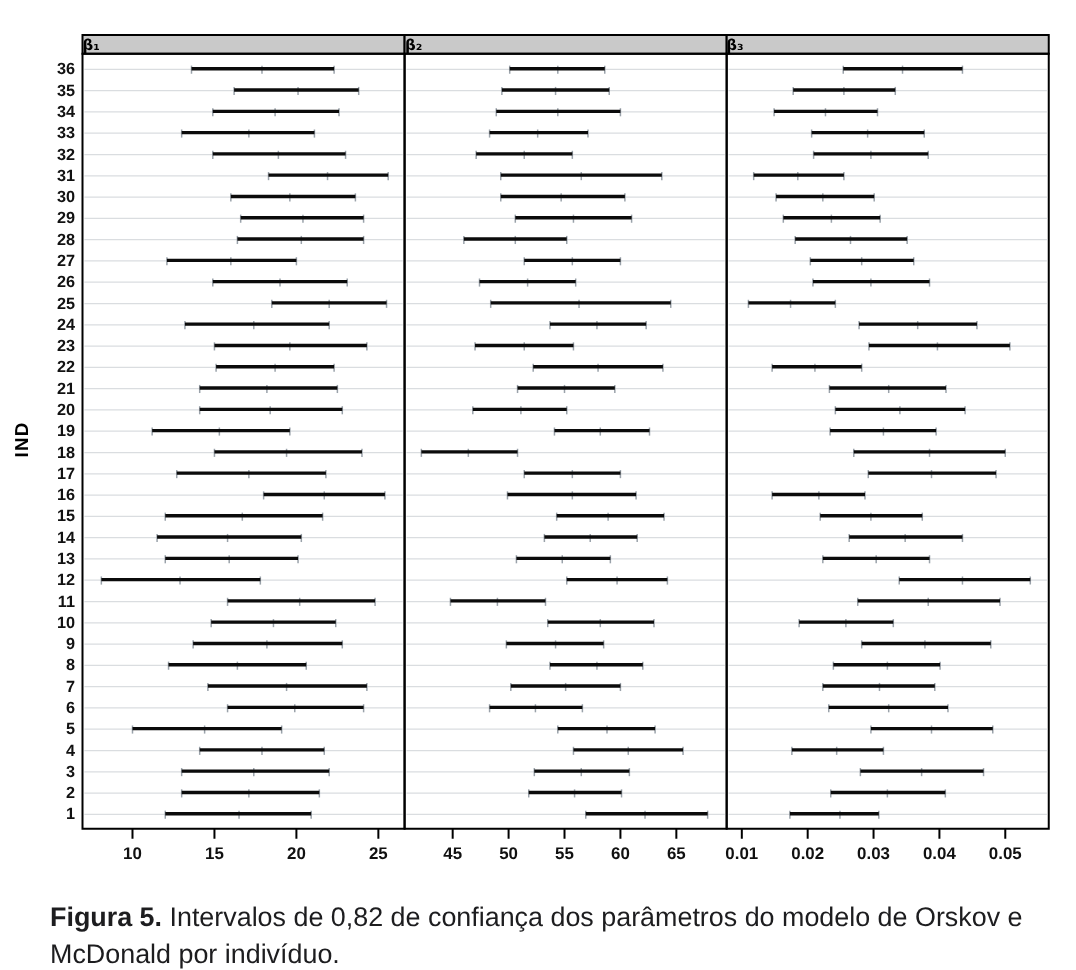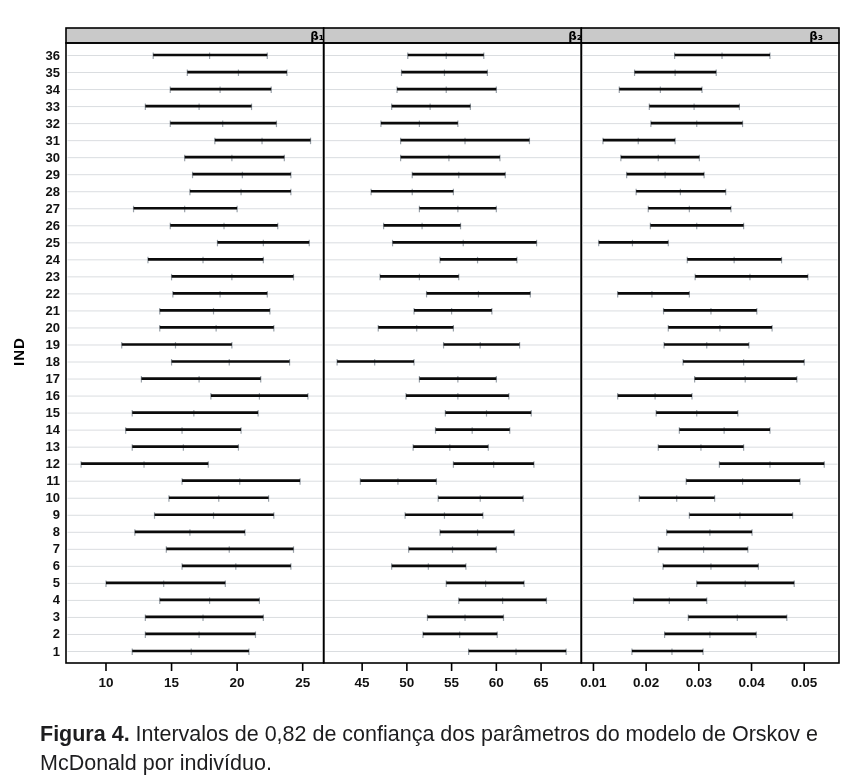--- a/index.html
+++ b/index.html
@@ -1,20 +1,20 @@
 <!DOCTYPE html>
 <html><head>
 <meta charset="utf-8">
 <style>
   html,body{margin:0;padding:0;background:#ffffff;}
   #stage{position:relative;width:861px;height:776px;background:#fff;overflow:hidden;
          font-family:"Liberation Sans","DejaVu Sans",sans-serif;}
   #chart-wrap{position:absolute;left:0;top:0;width:861px;height:700px;}
   svg{position:absolute;left:0;top:0;}
-  .panel-title{position:absolute;top:29px;height:15px;line-height:14px;text-align:right;
+  .panel-title{position:absolute;top:29px;height:15px;line-height:14px;text-align:left;
                font-family:"DejaVu Sans",sans-serif;font-weight:bold;font-size:12px;color:#000;}
   .pt0{left:66px;width:258px;}
   .pt1{left:324px;width:258px;}
   .pt2{left:581px;width:242px;}
   #y-axis-title{position:absolute;left:-2px;top:343px;width:40px;text-align:center;
                 transform:rotate(-90deg);transform-origin:center;
                 font-weight:bold;font-size:15px;color:#000;letter-spacing:1px;}
   #caption{position:absolute;left:40px;top:698px;width:795px;
            font-size:21.5px;line-height:1.38;color:#1d1d1f;}
   #caption b{font-weight:bold;}
@@ -876,14 +876,14 @@
           <text x="60" y="621.4428571428572" text-anchor="end" font-size="13" font-weight="bold" fill="#111111" font-family="&quot;Liberation Sans&quot;,&quot;DejaVu Sans&quot;,sans-serif">3</text>
           <text x="60" y="638.4714285714285" text-anchor="end" font-size="13" font-weight="bold" fill="#111111" font-family="&quot;Liberation Sans&quot;,&quot;DejaVu Sans&quot;,sans-serif">2</text>
           <text x="60" y="655.5" text-anchor="end" font-size="13" font-weight="bold" fill="#111111" font-family="&quot;Liberation Sans&quot;,&quot;DejaVu Sans&quot;,sans-serif">1</text>
         </g>
       </svg>
     <div class="panel-title pt0">β₁</div>
     <div class="panel-title pt1">β₂</div>
     <div class="panel-title pt2">β₃</div>
     <div id="y-axis-title">IND</div>
   </div>
-  <p id="caption"><b>Figura 4.</b><span> Intervalos de 0,82 de confiança dos parâmetros do modelo de Orskov e McDonald por indivíduo.</span></p>
+  <p id="caption"><b>Figura 5.</b><span> Intervalos de 0,82 de confiança dos parâmetros do modelo de Orskov e McDonald por indivíduo.</span></p>
 </div>
 
 </body></html>

